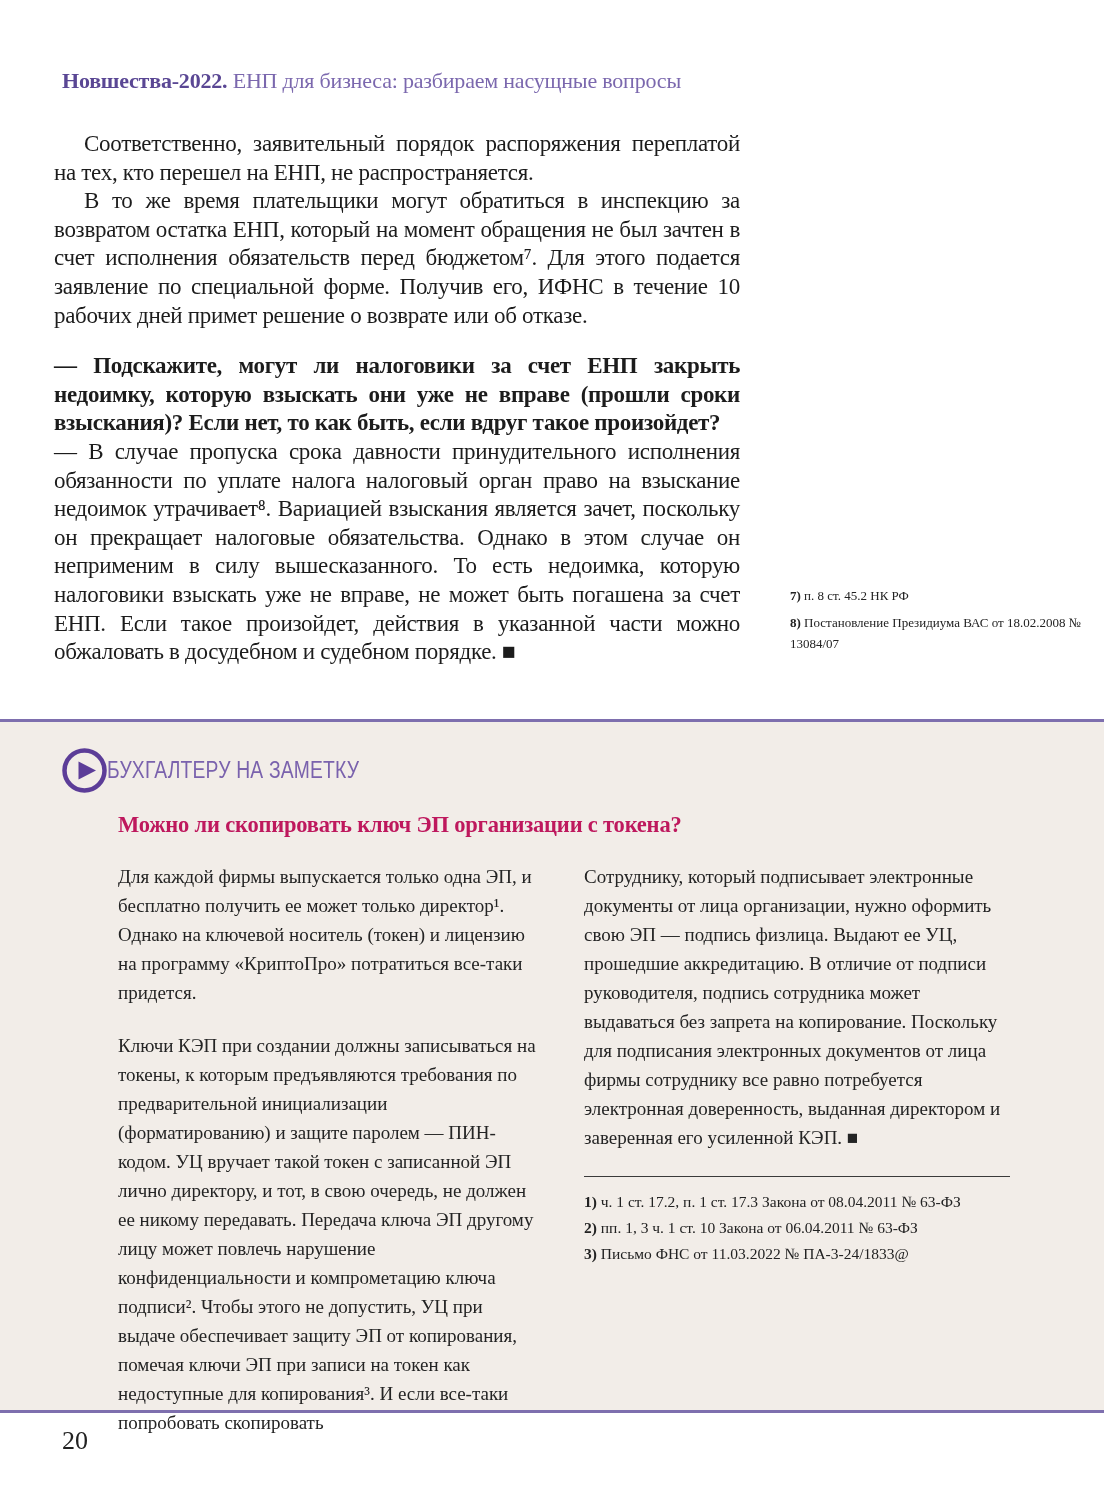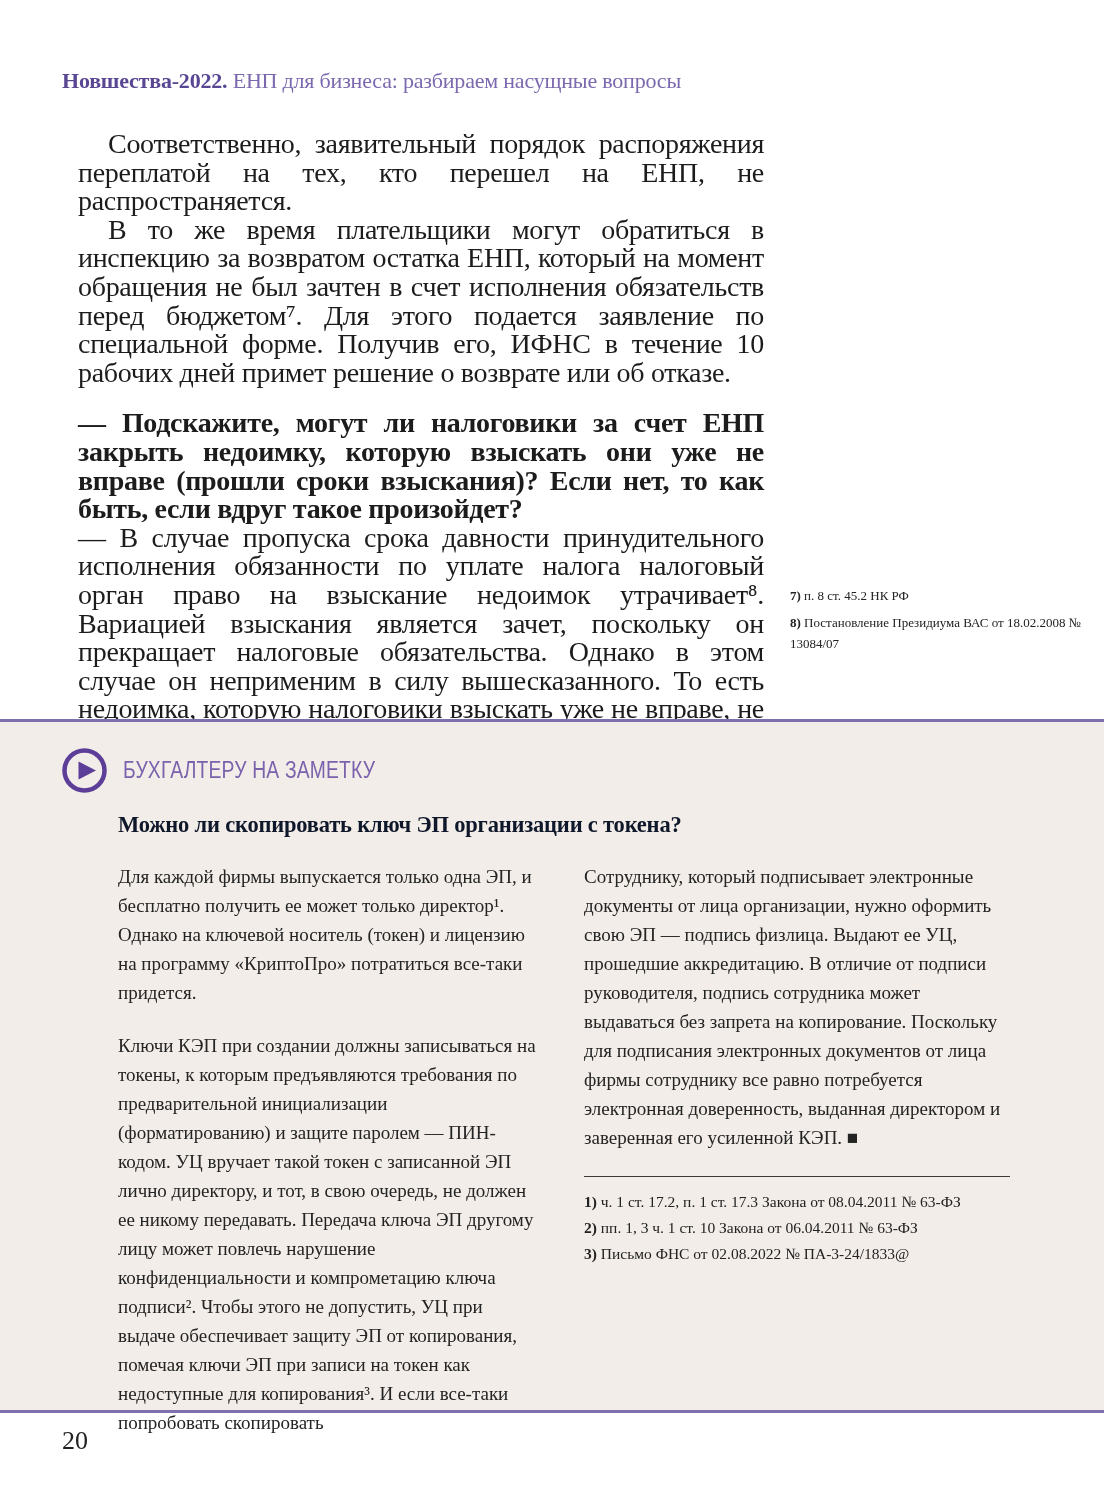--- a/index.html
+++ b/index.html
@@ -17,22 +17,22 @@
   .page-header {
     position: absolute; left: 62px; top: 68px;
     font-size: 22px; line-height: 26px;
     letter-spacing: -0.2px;
   }
   .page-header .hdr-bold { font-weight: bold; color: var(--header-dark, #5a4794); }
   .page-header .hdr-rest { color: var(--header-light, #7b68ae); }
 
   
   .article {
-    position: absolute; left: 78px; top: 130px; width: 686px;
-    font-size: 28px; line-height: 28.6px;
+    position: absolute; left: 54px; top: 130px; width: 686px;
+    font-size: 23px; line-height: 28.6px;
     text-align: justify;
     letter-spacing: -0.3px;
   }
   .article p { margin: 0; }
   .article p.indent { text-indent: 30px; }
   .article .qa-question { font-weight: bold; margin-top: 22px; }
 
   
   .article-footnotes {
     position: absolute; left: 790px; top: 585px; width: 300px;
@@ -44,32 +44,32 @@
 
   
   .note-box {
     position: absolute; left: 0; top: 719px; width: 1104px; height: 694px;
     background: var(--box-bg, #f2ede8);
     border-top: 3px solid var(--rule-purple, #7e6fae);
     border-bottom: 3px solid var(--rule-purple, #7e6fae);
   }
   .kicker-row {
     position: absolute; left: 62px; top: 26px;
-    display: flex; align-items: center; gap: 16px;
+    display: flex; align-items: center; 
   }
   .play-icon { width: 45px; height: 45px; display: block; }
   .kicker-label {
     color: var(--kicker-purple, #7a62ad);
     font-family: "Liberation Sans", sans-serif;
     font-size: 23px; letter-spacing: 0.2px; white-space: nowrap;
     transform: scaleX(0.84); transform-origin: left center;
   }
   .note-title {
     position: absolute; left: 118px; top: 90px;
-    font-weight: bold; font-size: 22.5px; color: #0f172a;
+    font-weight: bold; font-size: 22.5px; color: #be185d;
     letter-spacing: -0.2px;
   }
   .note-columns {
     position: absolute; left: 118px; top: 140px; width: 892px;
     display: flex; gap: 40px;
     font-size: 19px; line-height: 29px; color: #242424;
   }
   .note-col { flex: 1; min-width: 0; }
   .note-col p { margin: 0 0 24px 0; }
 
@@ -134,20 +134,20 @@
         <div class="fn">
           <span class="fn-num">1)</span>
           <span class="fn-text">ч. 1 ст. 17.2, п. 1 ст. 17.3 Закона от 08.04.2011 № 63-ФЗ</span>
         </div>
         <div class="fn">
           <span class="fn-num">2)</span>
           <span class="fn-text">пп. 1, 3 ч. 1 ст. 10 Закона от 06.04.2011 № 63-ФЗ</span>
         </div>
         <div class="fn">
           <span class="fn-num">3)</span>
-          <span class="fn-text">Письмо ФНС от 02.08.2022 № ПА-3-24/1833@</span>
+          <span class="fn-text">Письмо ФНС от 11.03.2022 № ПА-3-24/1833@</span>
         </div>
       </div>
     </div>
   </div>
 </div>
 
 <div class="page-number">20</div>
 
 </body></html>

